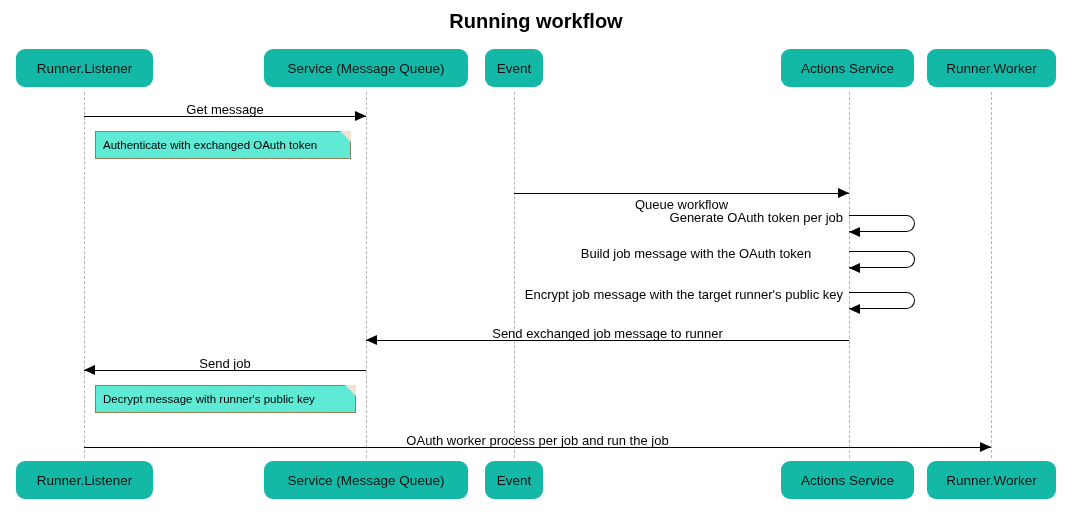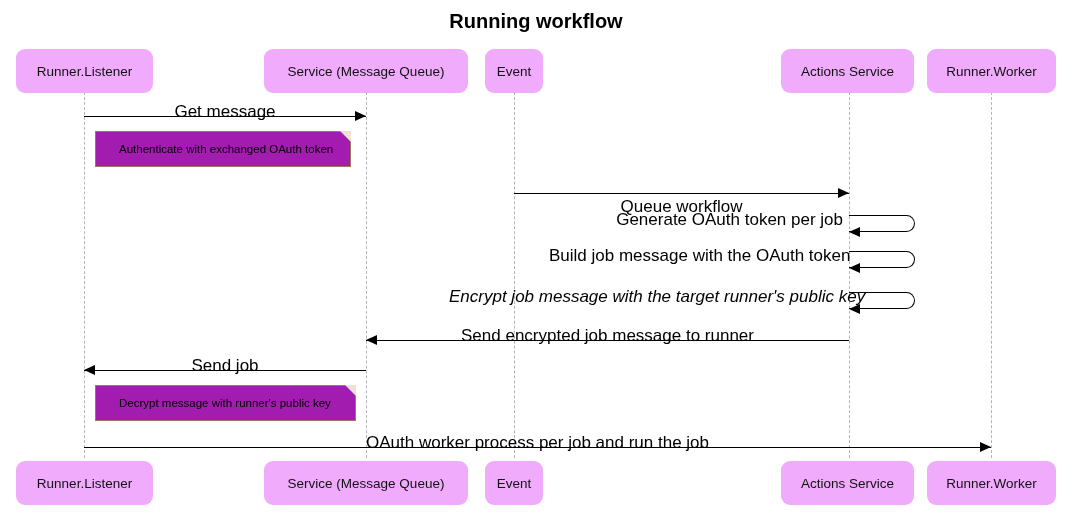--- a/index.html
+++ b/index.html
@@ -32,29 +32,29 @@
   .lifeline {
     position: absolute;
     width: 0px;
     border-left: 1px dashed #b4b4b4;
     top: 92px;
     height: 366px;
   }
   .participant {
     position: absolute;
     box-sizing: border-box;
-    background: #f0abfc;
+    background: #14b8a6;
     border-radius: 9px;
     display: flex;
     align-items: center;
     justify-content: center;
     font-size: 13.5px;
     color: #111111;
     white-space: nowrap;
-    height: 44px;
+    height: 38px;
   }
   .msg-line {
     position: absolute;
     height: 0px;
     border-top: 1.6px solid #000000;
   }
   .arrow-head {
     position: absolute;
     width: 0;
     height: 0;
@@ -62,37 +62,37 @@
     border-bottom: 5px solid transparent;
   }
   .arrow-head.right {
     border-left: 11px solid #000000;
   }
   .arrow-head.left {
     border-right: 11px solid #000000;
   }
   .msg-label {
     position: absolute;
-    font-size: 17px;
+    font-size: 13px;
     color: #000000;
     white-space: nowrap;
     text-align: center;
   }
   .note {
     position: absolute;
     box-sizing: border-box;
-    background: #a21caf;
+    background: #5eead4;
     border: 1px solid #9a7b55;
     font-size: 11.5px;
     color: #000000;
     display: flex;
     align-items: center;
-    padding-left: 23px;
+    padding-left: 7px;
     white-space: nowrap;
-    height: 36px;
+    height: 28px;
   }
   .note-fold {
     position: absolute;
     top: -1px;
     right: -1px;
     width: 0;
     height: 0;
     border-left: 11px solid transparent;
     border-top: 11px solid #f0e2d0;
   }
@@ -167,25 +167,25 @@
   <div class="selfloop" style="left:849px; top:215px; width:66px; height:17px;"></div>
   <div class="arrow-head left" style="left:849px; top:227px;"></div>
   <div class="msg-label" style="left:569px; top:210px; width:274px; text-align:right;">Generate OAuth token per job</div>
 
   <div class="selfloop" style="left:849px; top:251px; width:66px; height:17px;"></div>
   <div class="arrow-head left" style="left:849px; top:263px;"></div>
   <div class="msg-label" style="left:549px; top:246px; width:294px; ">Build job message with the OAuth token</div>
 
   <div class="selfloop" style="left:849px; top:292px; width:66px; height:17px;"></div>
   <div class="arrow-head left" style="left:849px; top:304px;"></div>
-  <div class="msg-label" style="left:449px; top:287px; width:394px; text-align:right;font-style:italic;">Encrypt job message with the target runner's public key</div>
+  <div class="msg-label" style="left:449px; top:287px; width:394px; text-align:right;">Encrypt job message with the target runner's public key</div>
 
   <div class="msg-line" style="left:366px; top:340px; width:483px;"></div>
   <div class="arrow-head left" style="left:366px; top:335px;"></div>
-  <div class="msg-label" style="left:366px; top:326px; width:483px;">Send encrypted job message to runner</div>
+  <div class="msg-label" style="left:366px; top:326px; width:483px;">Send exchanged job message to runner</div>
 
   <div class="msg-line" style="left:84px; top:370px; width:282px;"></div>
   <div class="arrow-head left" style="left:84px; top:365px;"></div>
   <div class="msg-label" style="left:84px; top:356px; width:282px;">Send job</div>
 
   <div class="note" style="left:95px; top:385px; width:261px;">
     <span>Decrypt message with runner's public key</span>
     <span class="note-fold"></span>
   </div>
 

